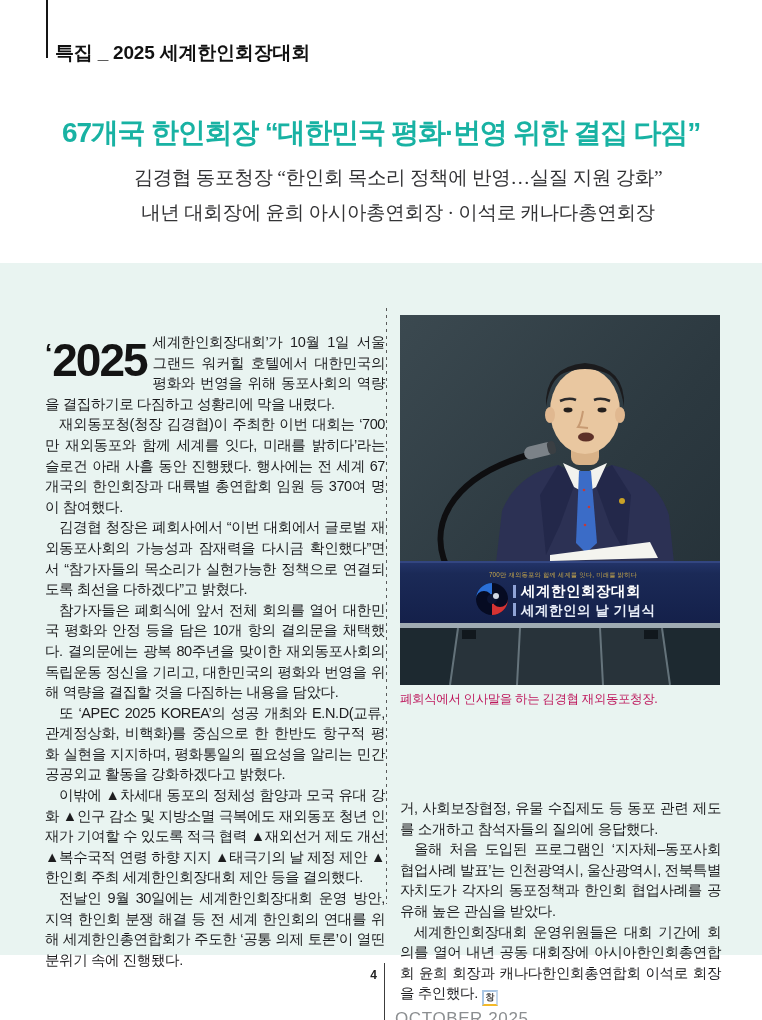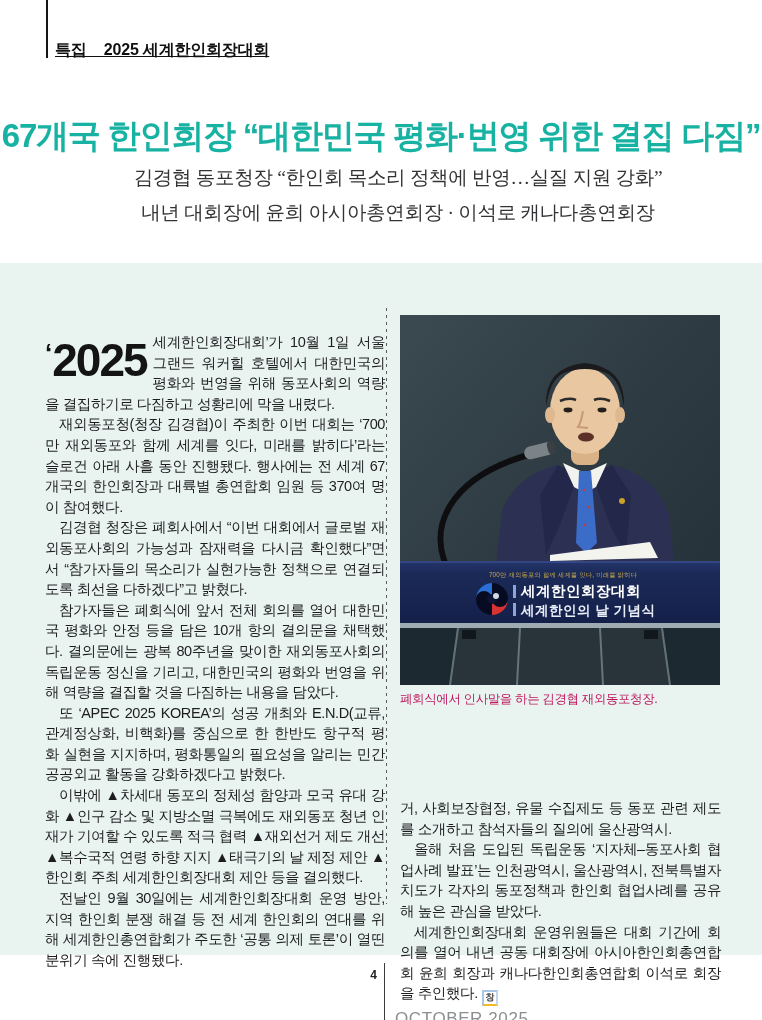--- a/index.html
+++ b/index.html
@@ -4,25 +4,25 @@
 <style>
   html,body{margin:0;padding:0;background:#ffffff;}
   #page{
     position:relative;width:762px;height:1020px;overflow:hidden;
     background:#ffffff;
     font-family:"Liberation Sans","DejaVu Sans",sans-serif;
     color:#1d1d1f;
   }
   
   .kicker-rule{position:absolute;left:46px;top:0;width:2px;height:58px;background:#151515;}
-  .kicker{position:absolute;left:55px;top:40px;font-size:16px;font-weight:bold;color:#111;letter-spacing:-0.2px;text-decoration:underline;}
+  .kicker{position:absolute;left:55px;top:40px;font-size:19px;font-weight:bold;color:#111;letter-spacing:-0.2px;}
   
   .headline{
     position:absolute;left:0;top:114px;width:762px;text-align:center;
-    font-size:33px;font-weight:bold;color:#18b2a3;letter-spacing:-1.2px;
+    font-size:28px;font-weight:bold;color:#18b2a3;letter-spacing:-1.2px;
   }
   .subhead{
     position:absolute;left:0;width:758px;text-align:center;
     font-family:Liberation Serif, serif;
     font-size:19.5px;color:#333335;letter-spacing:-0.3px;padding-left:19px;
   }
   .subhead.s1{top:164px;}
   .subhead.s2{top:199px;}
   
   .panel{position:absolute;left:0;top:263px;width:762px;height:692px;background:#e9f4f1;}
@@ -154,22 +154,22 @@
       <rect x="0" y="308" width="320" height="5" fill="#9fabb2"></rect>
       <polygon points="58,313 262,313 270,370 50,370" fill="#ffffff" opacity="0.05"></polygon>
       <path d="M58,313 L50,370 M262,313 L270,370 M120,313 L117,370 M200,313 L203,370" stroke="#8fa0a8" stroke-width="2" opacity="0.6" fill="none"></path>
       <rect x="62" y="315" width="14" height="9" fill="#11181d"></rect>
       <rect x="244" y="315" width="14" height="9" fill="#11181d"></rect>
     </svg>
   </div>
   <div class="caption">폐회식에서 인사말을 하는 김경협 재외동포청장.</div>
 
   <div class="col col-right">
-    <p class="noindent">거, 사회보장협정, 유물 수집제도 등 동포 관련 제도를 소개하고 참석자들의 질의에 울산광역시.</p>
-    <p>올해 처음 도입된 독립운동 ‘지자체–동포사회 협업사례 발표’는 인천광역시, 울산광역시, 전북특별자치도가 각자의 동포정책과 한인회 협업사례를 공유해 높은 관심을 받았다.</p>
+    <p class="noindent">거, 사회보장협정, 유물 수집제도 등 동포 관련 제도를 소개하고 참석자들의 질의에 응답했다.</p>
+    <p>올해 처음 도입된 프로그램인 ‘지자체–동포사회 협업사례 발표’는 인천광역시, 울산광역시, 전북특별자치도가 각자의 동포정책과 한인회 협업사례를 공유해 높은 관심을 받았다.</p>
     <p><span>세계한인회장대회 운영위원들은 대회 기간에 회의를 열어 내년 공동 대회장에 아시아한인회총연합회 윤희 회장과 캐나다한인회총연합회 이석로 회장을 추인했다.</span><span class="endmark">창</span></p>
   </div>
 
   <div class="footer-num">4</div>
   <div class="footer-rule"></div>
   <div class="footer-issue">OCTOBER 2025</div>
 
 </div>
 
 </body></html>

